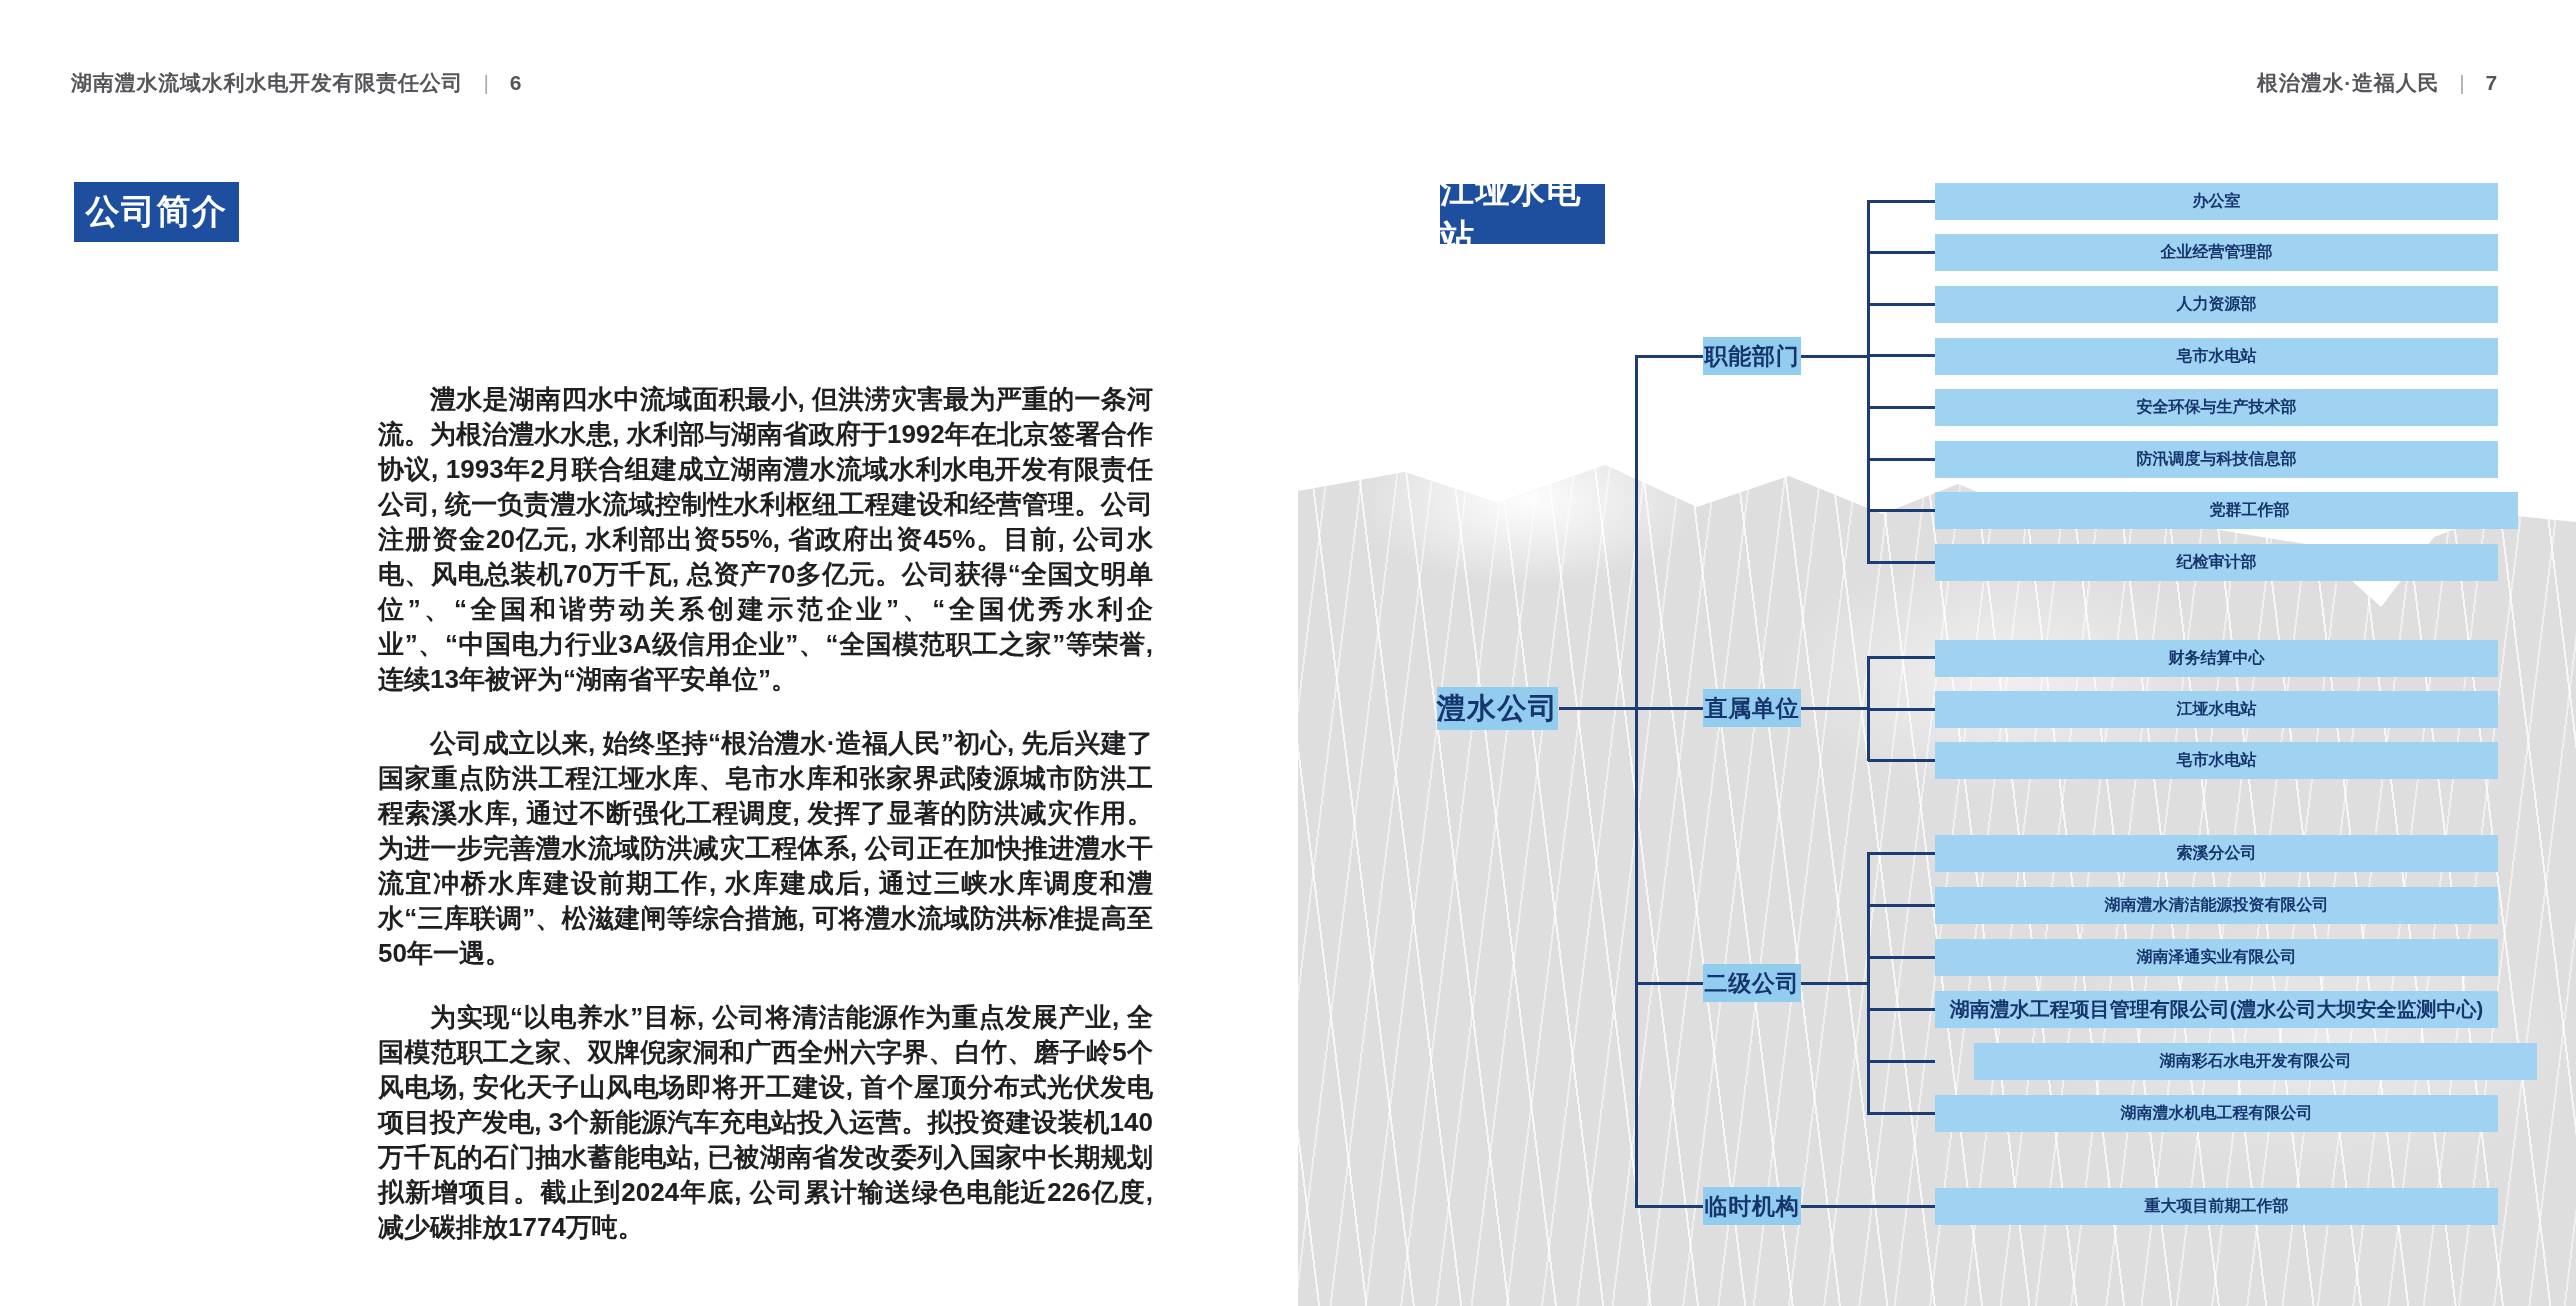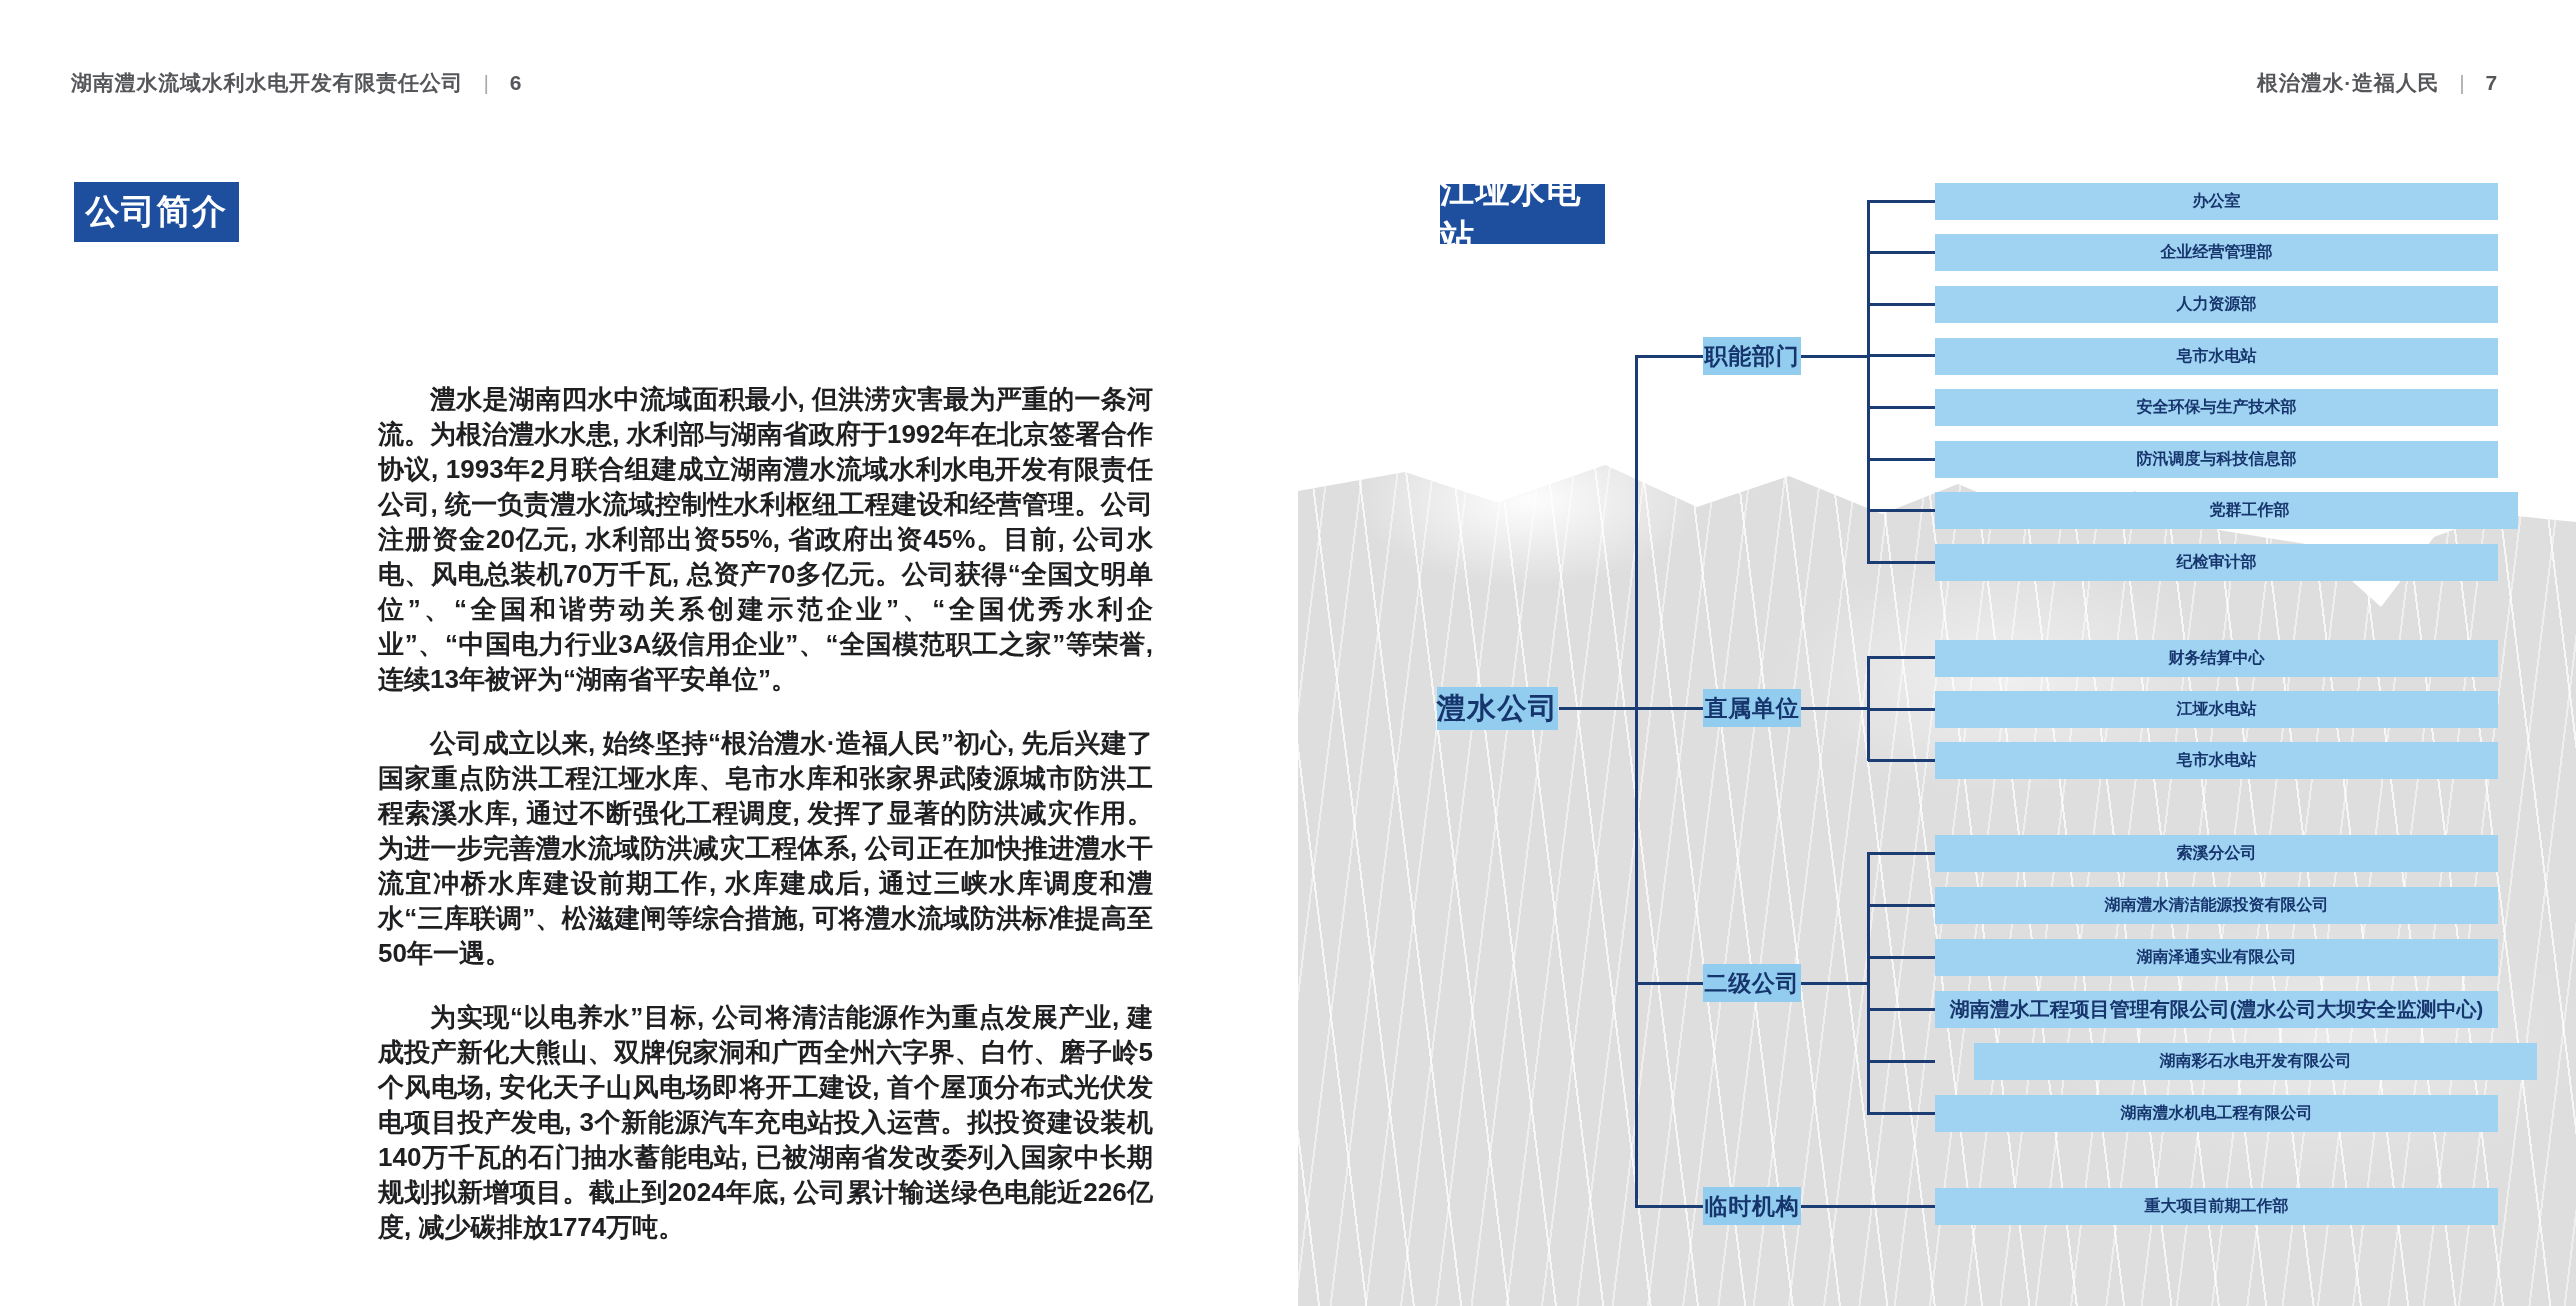--- a/index.html
+++ b/index.html
@@ -65,21 +65,21 @@
   </div>
 
   <div class="section-title" id="title-left">公司简介</div>
   <div class="section-title" id="title-right">江垭水电站</div>
 
   <div class="photo-bg"></div>
 
   <div id="body-copy">
     <p>澧水是湖南四水中流域面积最小, 但洪涝灾害最为严重的一条河流。为根治澧水水患, 水利部与湖南省政府于1992年在北京签署合作协议, 1993年2月联合组建成立湖南澧水流域水利水电开发有限责任公司, 统一负责澧水流域控制性水利枢纽工程建设和经营管理。公司注册资金20亿元, 水利部出资55%, 省政府出资45%。目前, 公司水电、风电总装机70万千瓦, 总资产70多亿元。公司获得“全国文明单位”、“全国和谐劳动关系创建示范企业”、“全国优秀水利企业”、“中国电力行业3A级信用企业”、“全国模范职工之家”等荣誉, 连续13年被评为“湖南省平安单位”。</p>
     <p>公司成立以来, 始终坚持“根治澧水·造福人民”初心, 先后兴建了国家重点防洪工程江垭水库、皂市水库和张家界武陵源城市防洪工程索溪水库, 通过不断强化工程调度, 发挥了显著的防洪减灾作用。为进一步完善澧水流域防洪减灾工程体系, 公司正在加快推进澧水干流宜冲桥水库建设前期工作, 水库建成后, 通过三峡水库调度和澧水“三库联调”、松滋建闸等综合措施, 可将澧水流域防洪标准提高至50年一遇。</p>
-    <p>为实现“以电养水”目标, 公司将清洁能源作为重点发展产业, 建成投产新化大熊山、双牌倪家洞和广西全州六字界、白竹、磨子岭5个风电场, 安化天子山风电场即将开工建设, 首个屋顶分布式光伏发电项目投产发电, 3个新能源汽车充电站投入运营。拟投资建设装机140万千瓦的石门抽水蓄能电站, 已被湖南省发改委列入国家中长期规划拟新增项目。截止到2024年底, 公司累计输送绿色电能近226亿度, 减少碳排放1774万吨。</p>
+    <p>为实现“以电养水”目标, 公司将清洁能源作为重点发展产业, 全国模范职工之家、双牌倪家洞和广西全州六字界、白竹、磨子岭5个风电场, 安化天子山风电场即将开工建设, 首个屋顶分布式光伏发电项目投产发电, 3个新能源汽车充电站投入运营。拟投资建设装机140万千瓦的石门抽水蓄能电站, 已被湖南省发改委列入国家中长期规划拟新增项目。截止到2024年底, 公司累计输送绿色电能近226亿度, 减少碳排放1774万吨。</p>
   </div>
 
 <div class="org-box org-root" style="left: 1437px; top: 687px; width: 121px; height: 43px;">澧水公司</div>
     <div class="org-line" style="left: 1559px; top: 707px; width: 144px; height: 3.1px;"></div>
     <div class="org-line" style="left: 1635px; top: 355px; width: 3.1px; height: 853px;"></div>
     <div class="org-line" style="left: 1636px; top: 355px; width: 67px; height: 3.1px;"></div>
     <div class="org-box org-cat" style="left: 1703px; top: 337px; width: 98px; height: 38px;">职能部门</div>
     <div class="org-line" style="left: 1801px; top: 355px; width: 68px; height: 3.1px;"></div>
     <div class="org-line" style="left: 1867px; top: 200px; width: 3.1px; height: 364px;"></div>
     <div class="org-line" style="left: 1868px; top: 200px; width: 67px; height: 3.1px;"></div>

